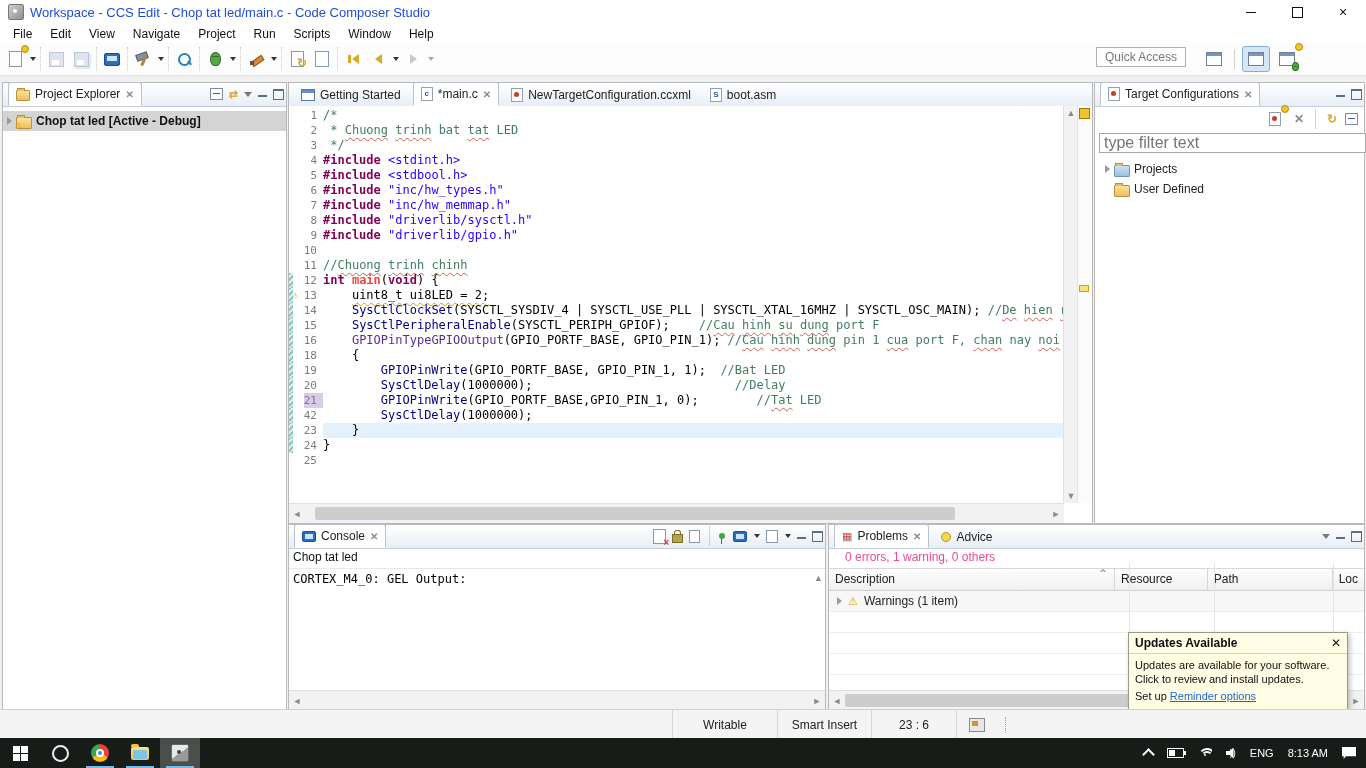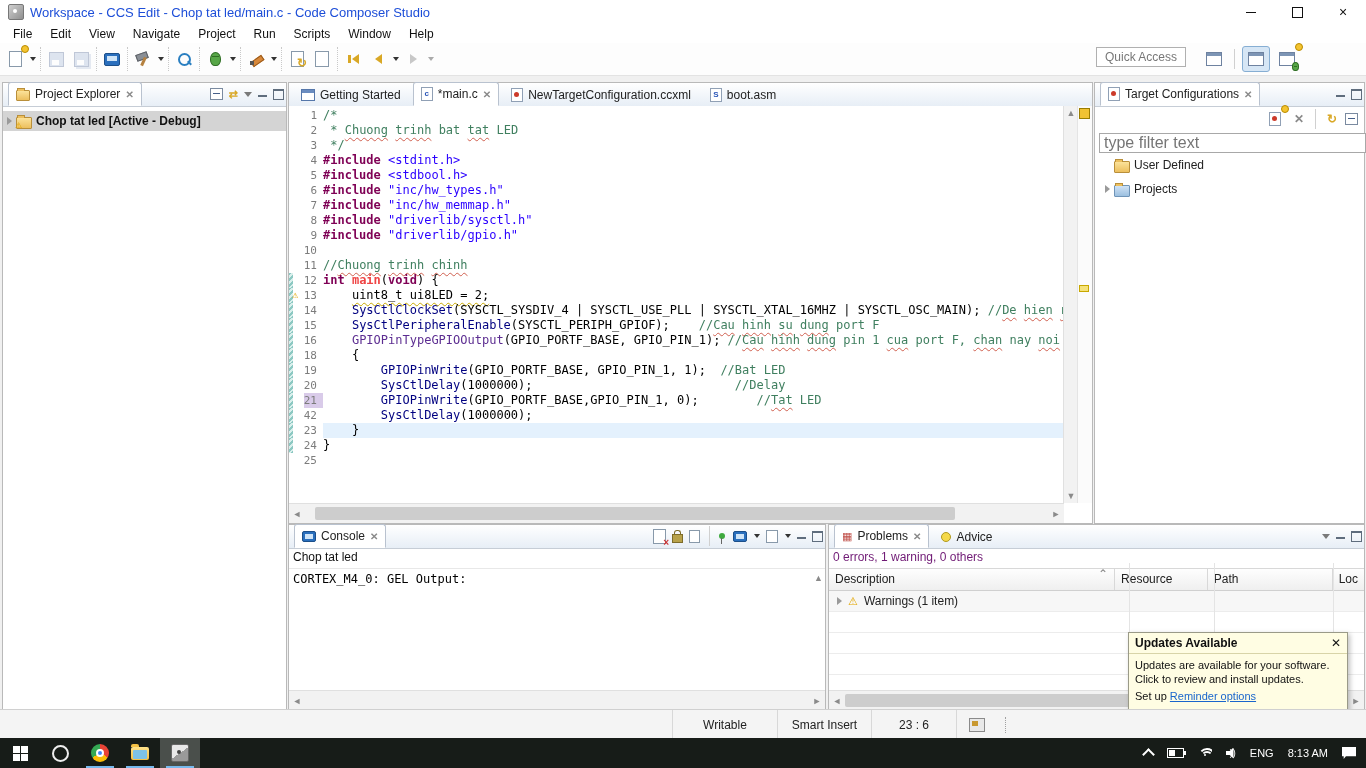--- a/index.html
+++ b/index.html
@@ -119,21 +119,21 @@
   
   #console-context{height:17px;border-bottom:1px solid #e8e8e8;padding:1px 4px;color:#111}
   .conline{font-family:"DejaVu Sans Mono","Liberation Mono",monospace;font-size:12px;line-height:15px;white-space:pre;color:#000}
   .i-clear{width:11px;height:13px;background:#fff;border:1px solid #8899aa;position:relative}
   .i-clear:after{content:"×";position:absolute;right:-4px;bottom:-5px;color:#c33;font-weight:bold;font-size:10px}
   .i-lock{width:9px;height:7px;background:#b8a24a;border:1px solid #7d6c2a;position:relative;margin-top:4px}
   .i-lock:before{content:"";position:absolute;left:1px;top:-5px;width:5px;height:4px;border:1px solid #7d6c2a;border-bottom:none;border-radius:3px 3px 0 0}
   .i-pin{width:6px;height:6px;background:#3faa3f;border-radius:50%;position:relative;margin-right:2px}
   .i-pin:after{content:"";position:absolute;left:2px;top:5px;width:1px;height:6px;background:#666}
   
-  #prob-summary{height:17px;border-bottom:1px solid #d8d8d8;padding:1px 4px;color:#701a75}
+  #prob-summary{height:17px;border-bottom:1px solid #d8d8d8;padding:1px 16px;color:#ec4899}
   .ptable-head{display:flex;height:21px;border-bottom:1px solid #d0d0d0;background:linear-gradient(#fefefe,#efefef);color:#222}
   .pth{padding:3px 6px;border-right:1px solid #d8d8d8;position:relative}
   .prow{display:flex;align-items:center;height:20px;border-bottom:1px solid #ececec}
   .pcol-lines{position:absolute;top:38px;bottom:19px;width:1px;background:#e4e4e4}
   .warn-tri{color:#e2a600;font-size:11px}
   
   #updates{position:absolute;left:1128px;top:632px;width:218px;height:84px;background:#fffde3;border:1px solid #9a9a88;box-shadow:2px 2px 5px rgba(0,0,0,.25);font-size:11px}
   #updates .uphead{display:flex;justify-content:space-between;align-items:center;padding:3px 6px;border-bottom:1px solid #d8d4a8;font-weight:bold;font-size:12px;color:#111}
   #updates .upbody{padding:4px 6px;line-height:14px;color:#111}
   
@@ -392,28 +392,28 @@
     <span class="tbtn">
         <span class="ic etab-icon-ccxml"></span>
         <span class="i-star"></span>
       </span>
     <span class="i-del">✕</span>
     <span class="sepline"></span>
     <span class="i-refresh">↻</span>
     <span class="ic i-collapse"></span>
   </div>
   <input id="tc-filter" placeholder="type filter text" style="">
-  <div class="tree-row" style="padding-left:19px">
-    <span class="ic folder"></span>
-    <span>User Defined</span>
-  </div>
   <div class="tree-row" style="margin-top:4px;padding-left:10px">
     <span class="tri"></span>
     <span class="ic folder" style="background:linear-gradient(#cfe2f5,#9cc0e0);border-color:#6f94b8"></span>
     <span>Projects</span>
+  </div>
+  <div class="tree-row" style="padding-left:19px">
+    <span class="ic folder"></span>
+    <span>User Defined</span>
   </div>
 </div>
 
 <div class="panel" id="console" style="left:288px;top:524px;width:536px;height:185px">
   <div class="vhead">
     <span class="vtab sel">
       <span class="ic i-monitor" style="width:12px;height:9px"></span>
       <span>Console</span>
       <span class="vclose">✕</span>
     </span>

